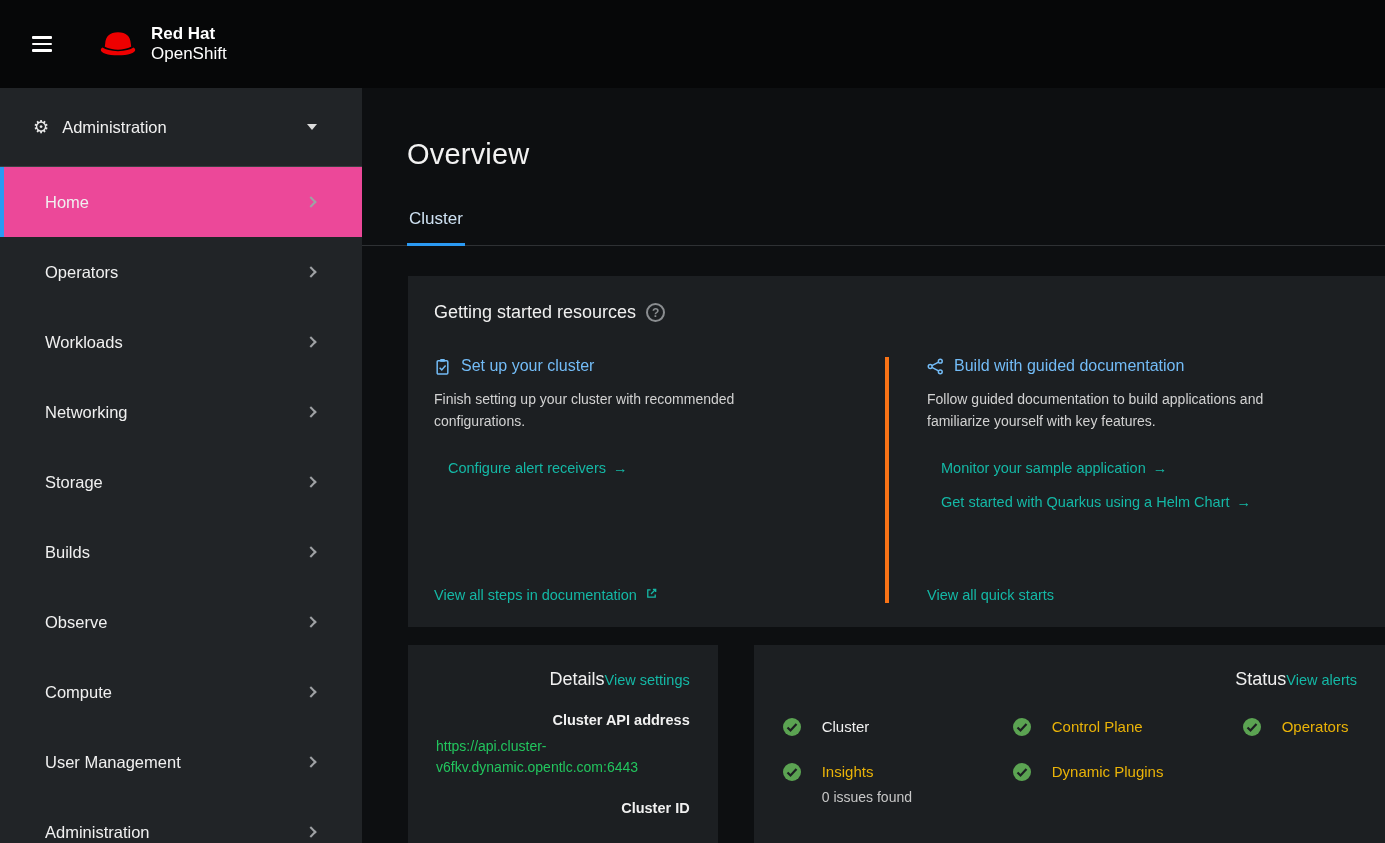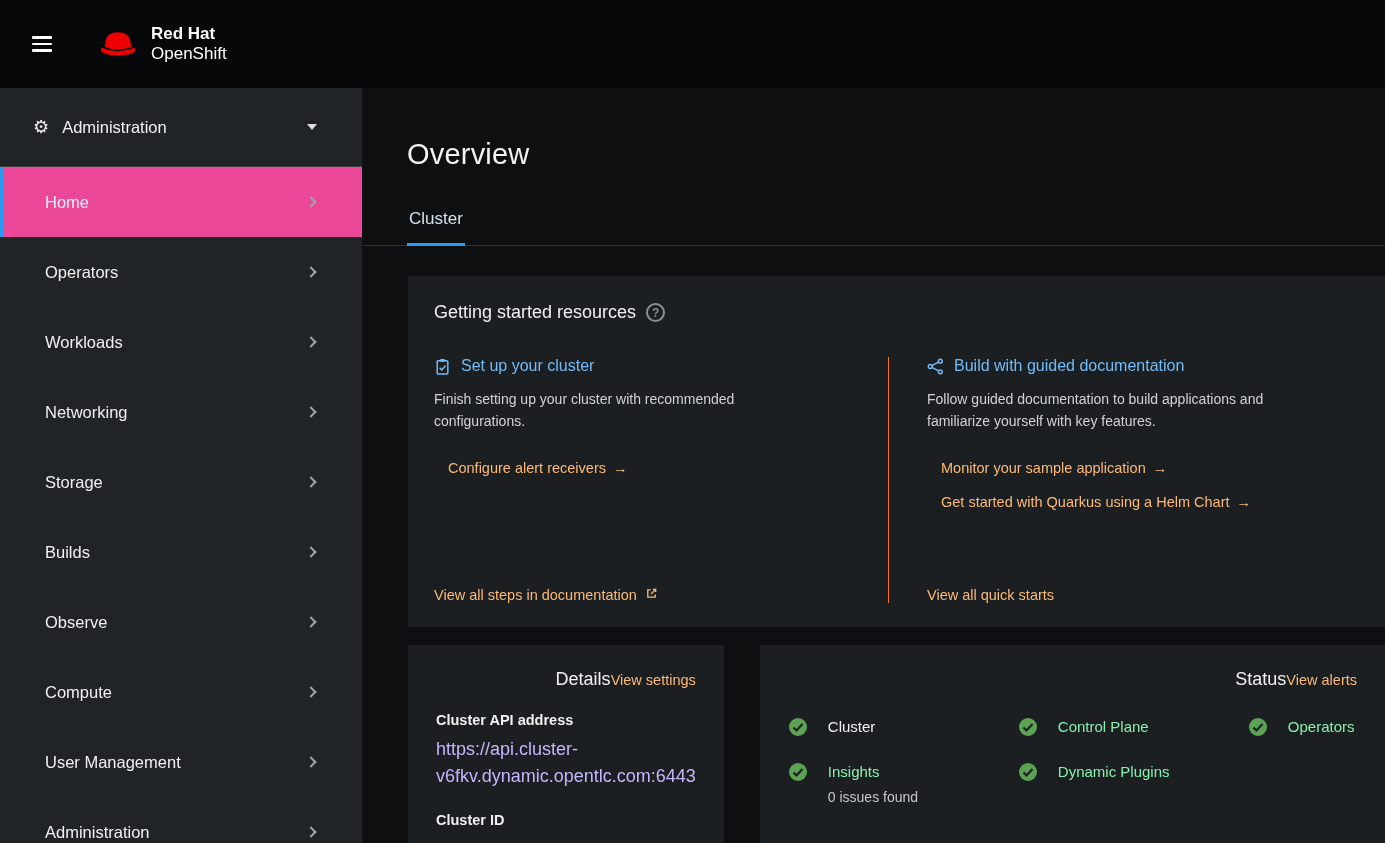--- a/index.html
+++ b/index.html
@@ -48,46 +48,46 @@
 
   
   .gs-card { width:1020px; padding:26px 26px 24px; margin-bottom:18px; }
   .gs-head { display:flex; align-items:center; gap:10px; }
   .gs-head h2 { font-size:18px; font-weight:500; color:#f0f0f0; }
   .qmark { width:19px; height:19px; border:2px solid #8a8d90; border-radius:50%;
            display:inline-flex; align-items:center; justify-content:center; cursor:pointer; }
   .qmark span { font-size:12px; font-weight:700; color:#8a8d90; line-height:1; }
   .gs-cols { display:flex; margin-top:34px; }
   .gs-col { display:flex; flex-direction:column; min-height:246px; }
-  .col1 { width:455px; padding-right:59px; border-right:1px solid #f97316; }
+  .col1 { width:455px; padding-right:59px; border-right:4px solid #f97316; }
   .col2 { width:498px; padding-left:38px; padding-right:40px; border-right:1px solid #3c3f42; }
   .col-title { display:flex; align-items:center; gap:10px; color:#73bcf7; font-size:16px; font-weight:500; }
   .col-title svg { flex:none; }
   .col-desc { margin-top:14px; font-size:14px; color:#d2d2d2; line-height:1.55; max-width:360px; }
   .col-links { margin-top:28px; display:flex; flex-direction:column; gap:18px; padding-left:14px; }
-  .link { color:#fdba74; text-decoration:none; cursor:pointer; }
+  .link { color:#14b8a6; text-decoration:none; cursor:pointer; }
   .col-link { font-size:14.5px; }
   .arrow { margin-left:7px; }
   .col-footer { margin-top:auto; font-size:14.5px; display:inline-flex; align-items:flex-start; gap:8px; align-self:flex-start; }
 
   
   .cards-row { display:flex; gap:36px; }
   .details-card { width:340px; height:270px; padding:24px 28px; }
   .status-card  { width:700px; height:270px; padding:24px 28px; }
   .card-head { display:flex; align-items:baseline; justify-content:flex-end; }
   .card-head h2 { font-size:18px; font-weight:500; color:#f0f0f0; }
   .card-head .link { font-size:14.5px; }
-  .dt { margin-top:22px; font-size:14.5px; font-weight:700; color:#f0f0f0; }
-  .dd { margin-top:8px; font-size:18px; color:#c4b5fd; line-height:1.5; overflow-wrap:break-word; }
+  .dt { margin-top:22px; font-size:14.5px; font-weight:700; color:#f0f0f0;text-align:right; }
+  .dd { margin-top:8px; font-size:14px; color:#22c55e; line-height:1.5; overflow-wrap:break-word; }
 
   .status-grid { margin-top:28px; display:grid; grid-template-columns:230px 230px 1fr; row-gap:26px; align-items:start; }
   .status-item { display:flex; gap:20px; align-items:flex-start; }
   .status-item svg { flex:none; margin-top:-1px; }
   .status-label { font-size:15px; color:#f0f0f0; }
-  a.status-label { color:#86efac; }
+  a.status-label { color:#eab308; }
   .status-note { margin-top:8px; font-size:14px; color:#c7c7c7; }
 </style>
 </head>
 <body>
 
 <div class="app">
 
   <header class="masthead">
     <button class="hamburger">
       <span></span>

